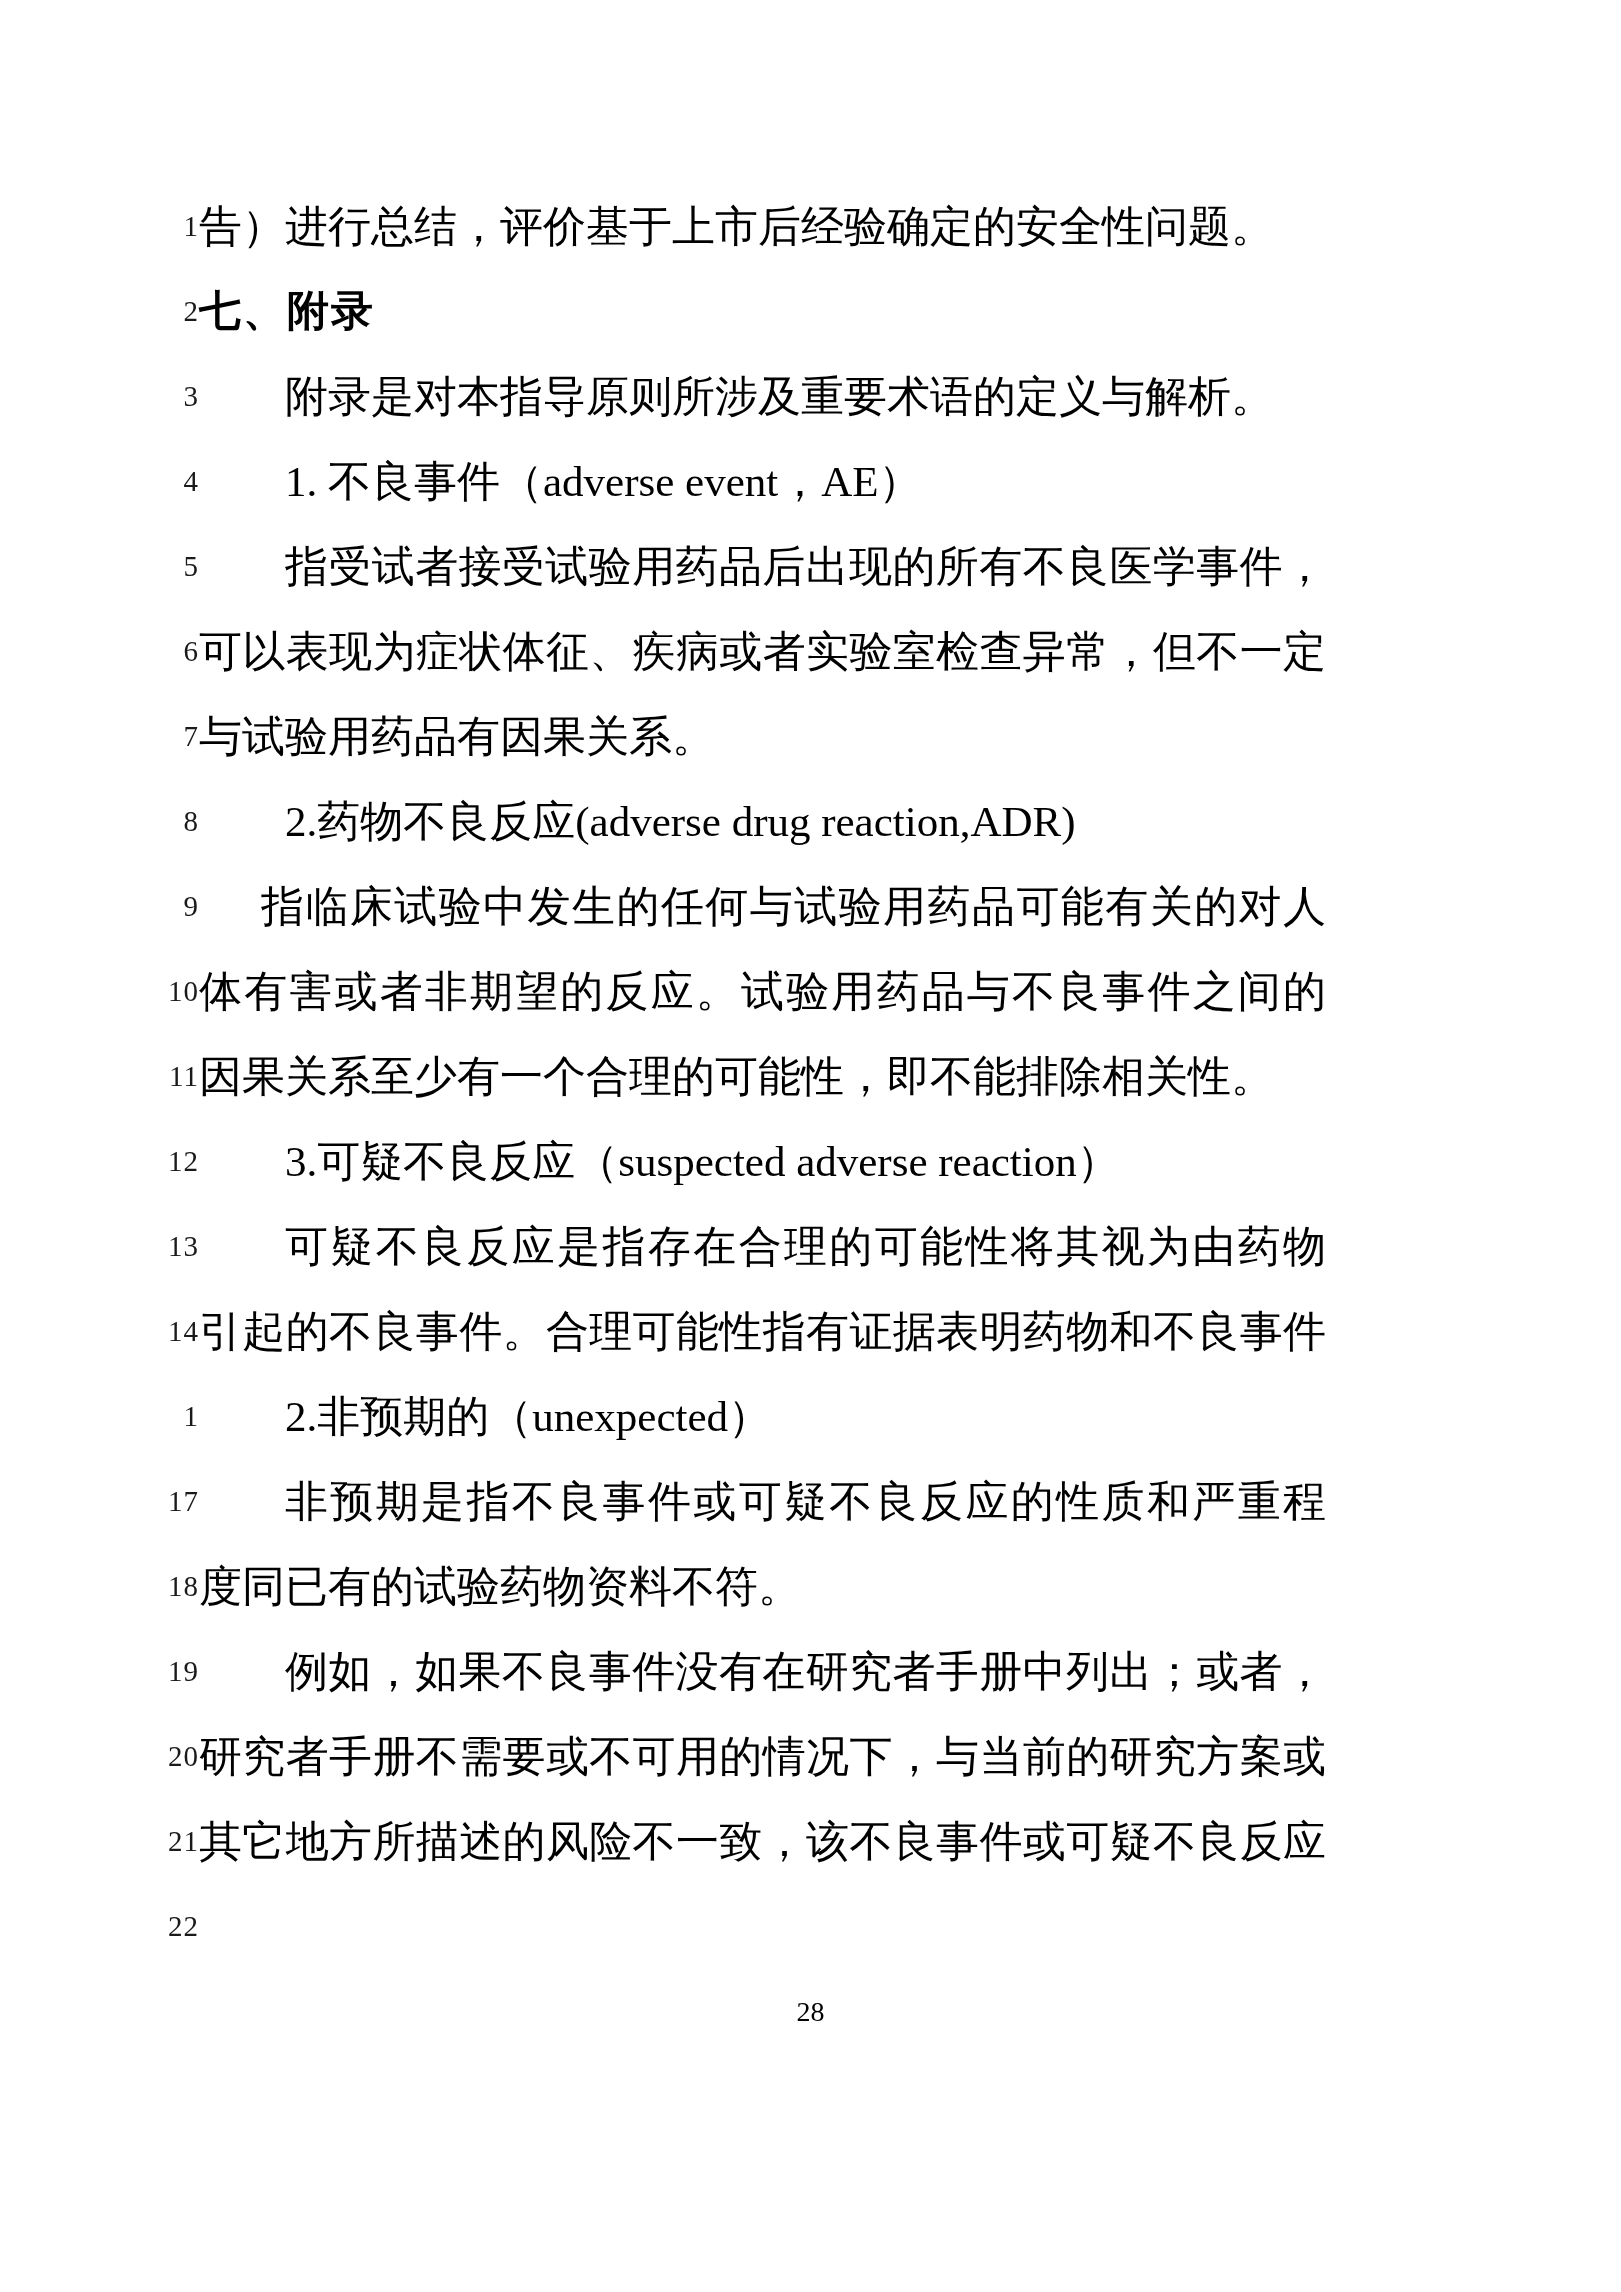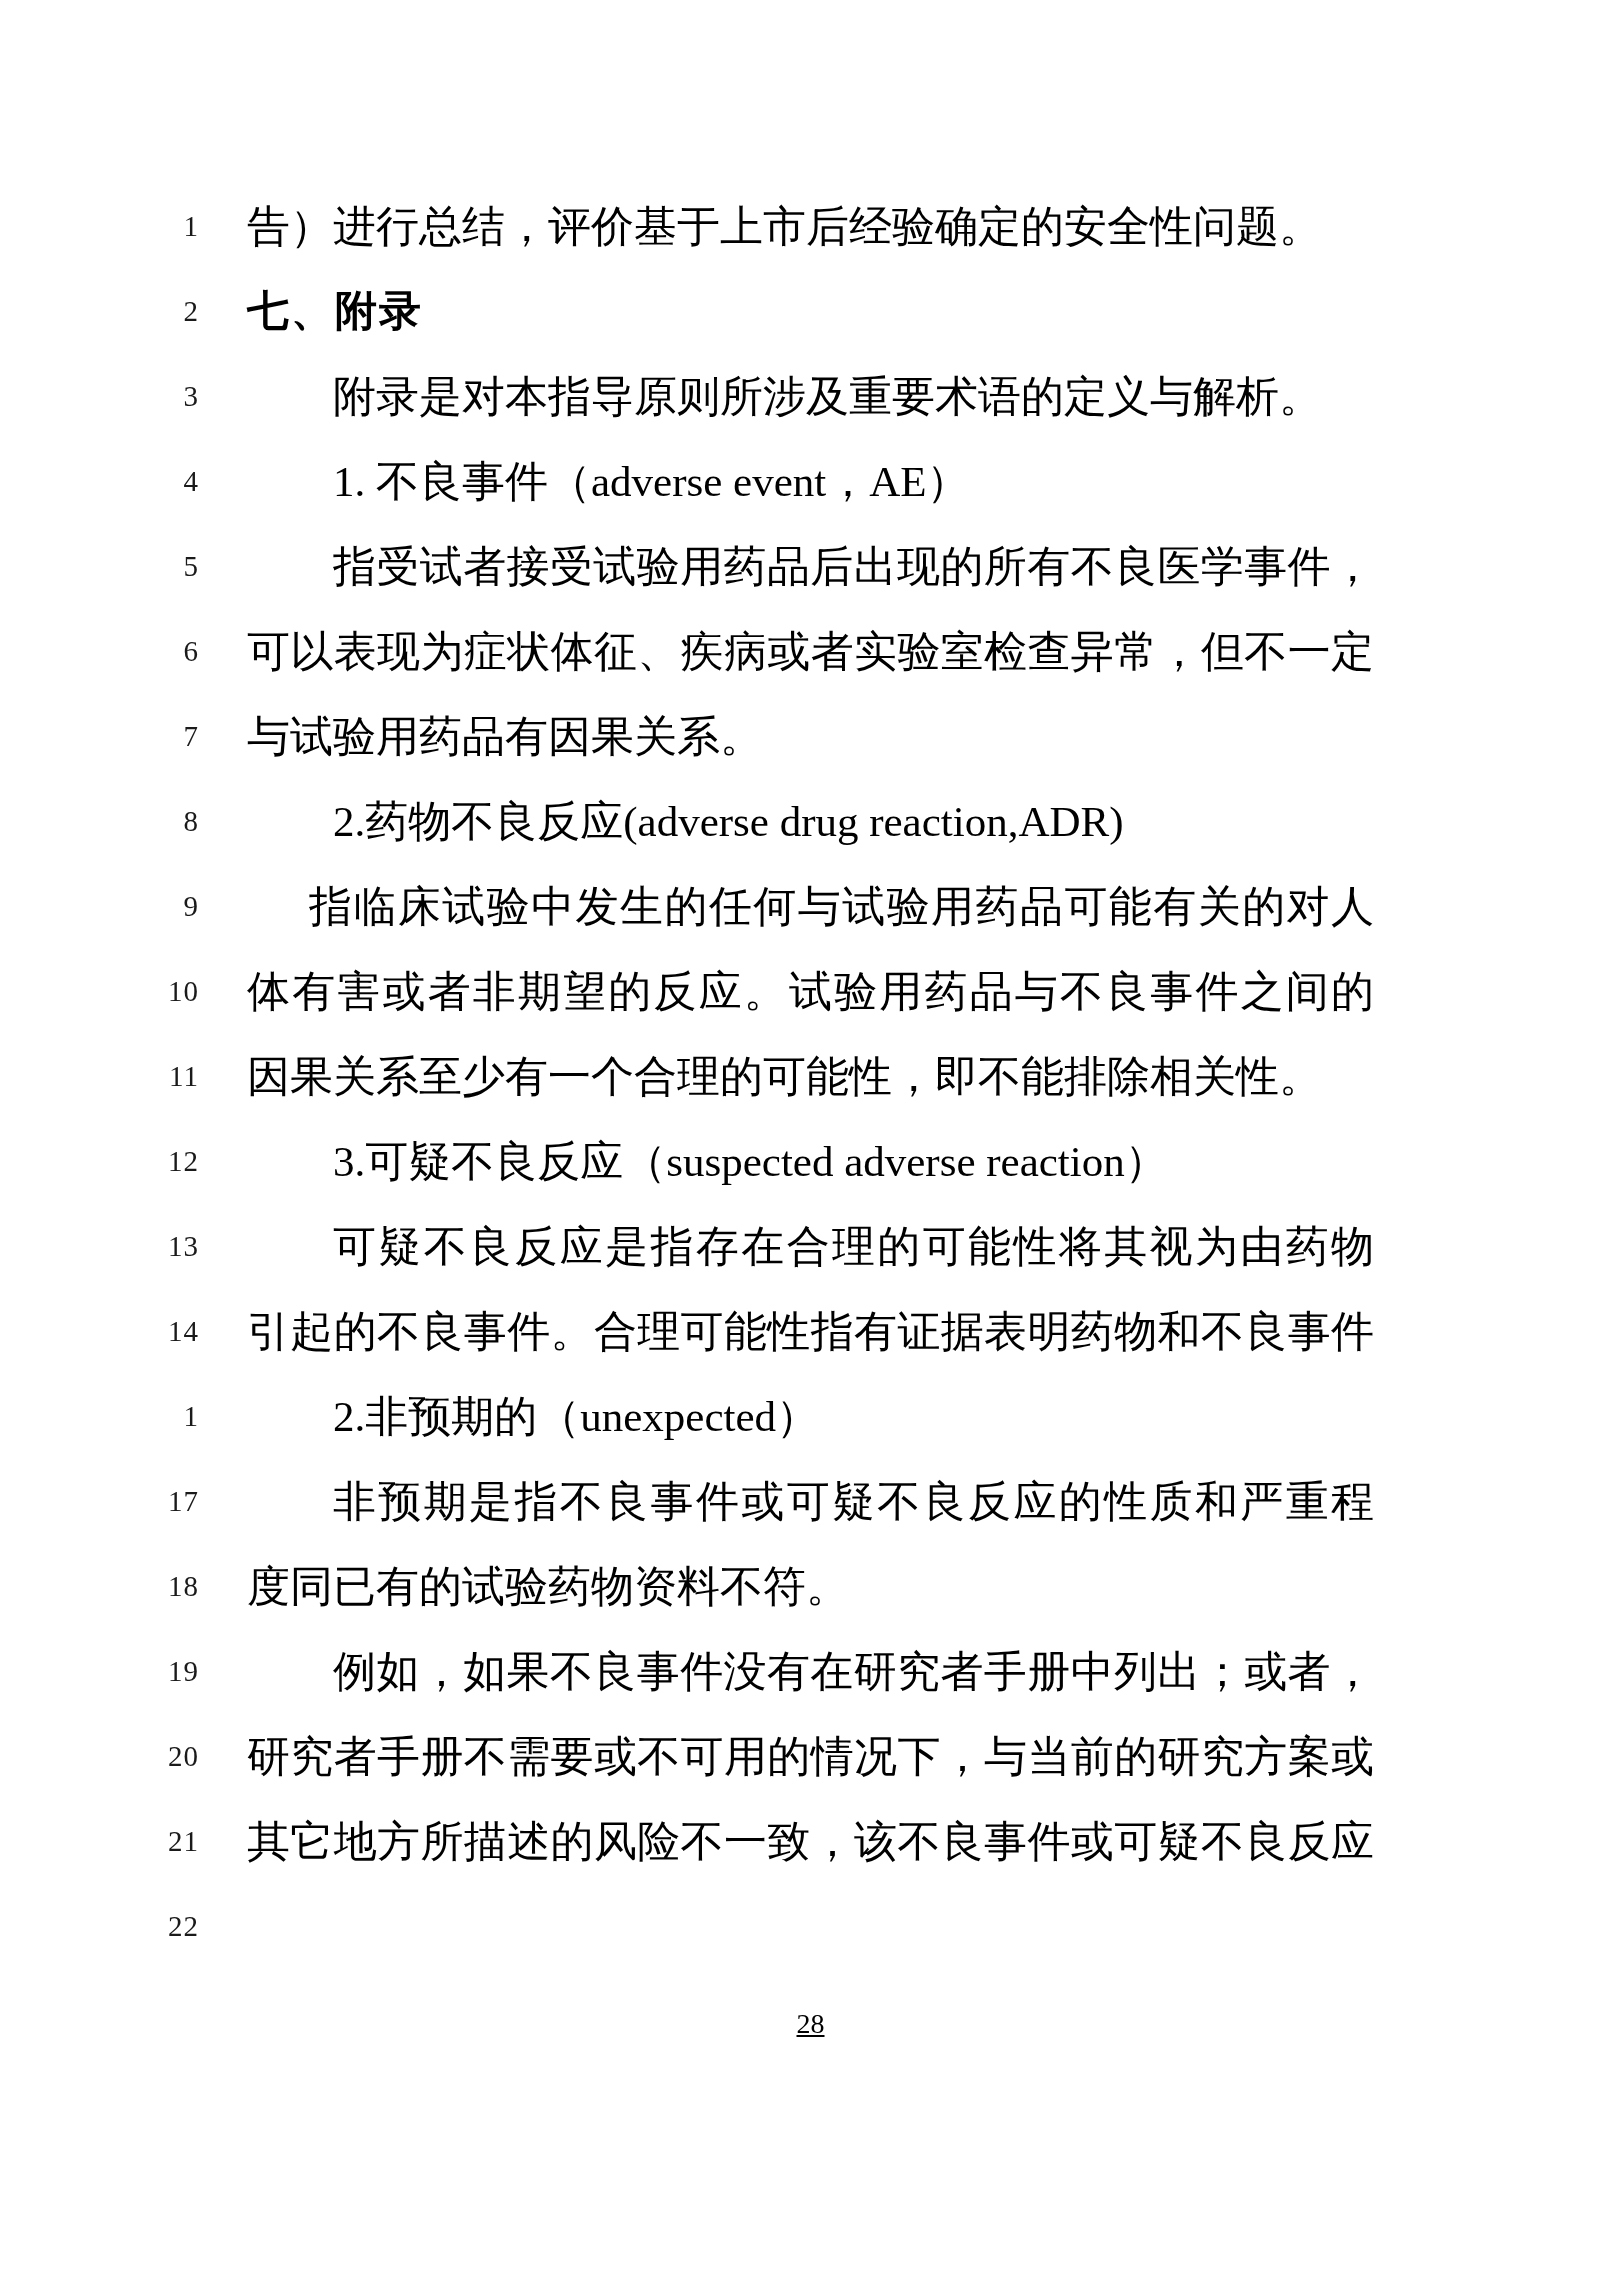--- a/index.html
+++ b/index.html
@@ -28,21 +28,20 @@
   .num {
     flex: none;
     width: 199px;
     text-align: right;
     font-size: 29px;
     color: #1a1a1a;
     letter-spacing: 1px;
   }
   .txt {
     flex: none;
-    margin-left: 48px;
     width: 1127px;
     font-size: 43px;
     line-height: 1.2;
     white-space: nowrap;
   }
   
   .txt.ind { text-indent: 86px; }
   
   .txt.ind-sm { text-indent: 62px; }
   
@@ -51,25 +50,24 @@
     text-align: justify;
     text-align-last: justify;
   }
   .row.heading .txt {
     font-family: "Liberation Sans", "DejaVu Sans", sans-serif;
     font-weight: bold;
     font-size: 42px;
     letter-spacing: 2px;
   }
   .page-number {
-    margin-top: 35px;
+    margin-top: 23px;
     text-align: center;
     font-size: 28px;
     line-height: 39px;
-    text-decoration: underline;
   }
 </style>
 </head>
 <body>
 
 <div class="page">
   <div class="content">
 
     <div class="row">
       <span class="num">1</span>

